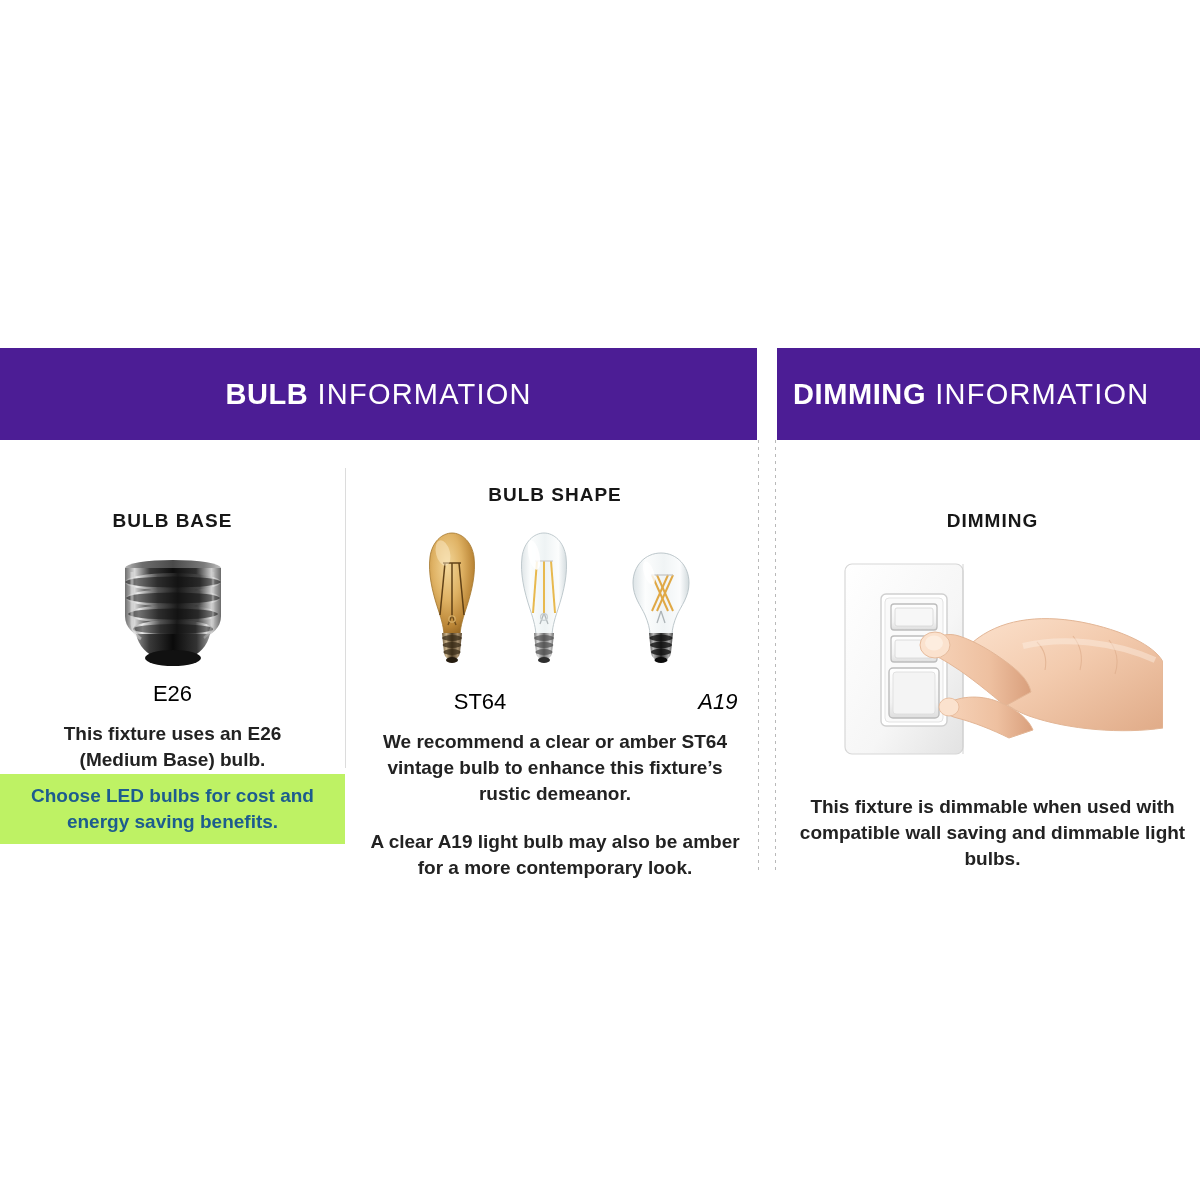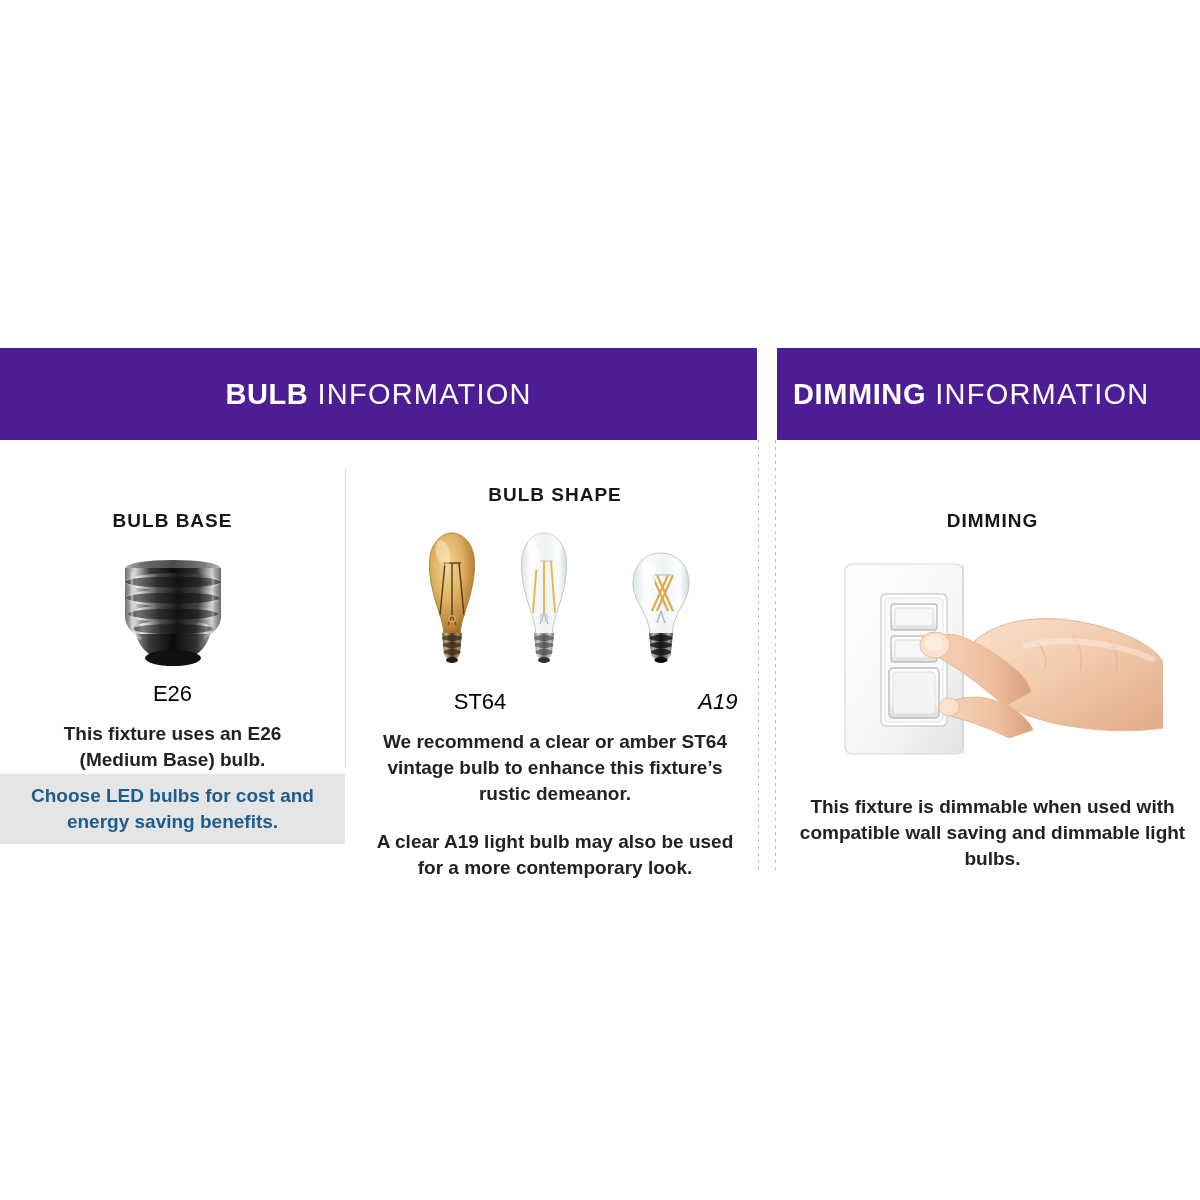--- a/index.html
+++ b/index.html
@@ -62,21 +62,21 @@
   }
   .body-text{
     font-size:19px;line-height:26px;color:#222;margin:14px 0 0 0;
     font-weight:700;
   }
   .body-text.tight{margin-top:22px;}
 
   
   .callout{
     position:absolute;left:0;top:774px;width:345px;height:70px;
-    background:#e5e5e5;
+    background:#bef264;
     display:flex;align-items:center;justify-content:center;
   }
   .callout-text{
     font-size:19px;line-height:26px;font-weight:700;color:#1d5c8e;
     text-align:center;padding:0 16px;
   }
 
   
   .art-e26{position:relative;width:140px;height:115px;margin:22px auto 12px auto;}
   .art-e26 svg{display:block;}
@@ -301,21 +301,21 @@
         </svg>
       </div>
     </div>
 
     <div class="labels-row">
       <div class="lbl-st64"><span class="bulb-label">ST64</span></div>
       <div class="lbl-a19"><span class="bulb-label">A19</span></div>
     </div>
 
     <p class="body-text" style="padding:0 8px;">We recommend a clear or amber ST64 vintage bulb to enhance this fixture’s rustic demeanor.</p>
-    <p class="body-text tight" style="padding:0 4px;">A clear A19 light bulb may also be used for a more contemporary look.</p>
+    <p class="body-text tight" style="padding:0 4px;">A clear A19 light bulb may also be amber for a more contemporary look.</p>
   </div>
 
   <div class="col col-dim">
     <p class="sub-title">DIMMING</p>
 
     <div class="art-dim">
       <svg width="340" height="230" viewBox="0 0 340 230">
         <defs>
           <linearGradient id="plateG" x1="0" y1="0" x2="1" y2="1">
             <stop offset="0%" stop-color="#ffffff"></stop>

